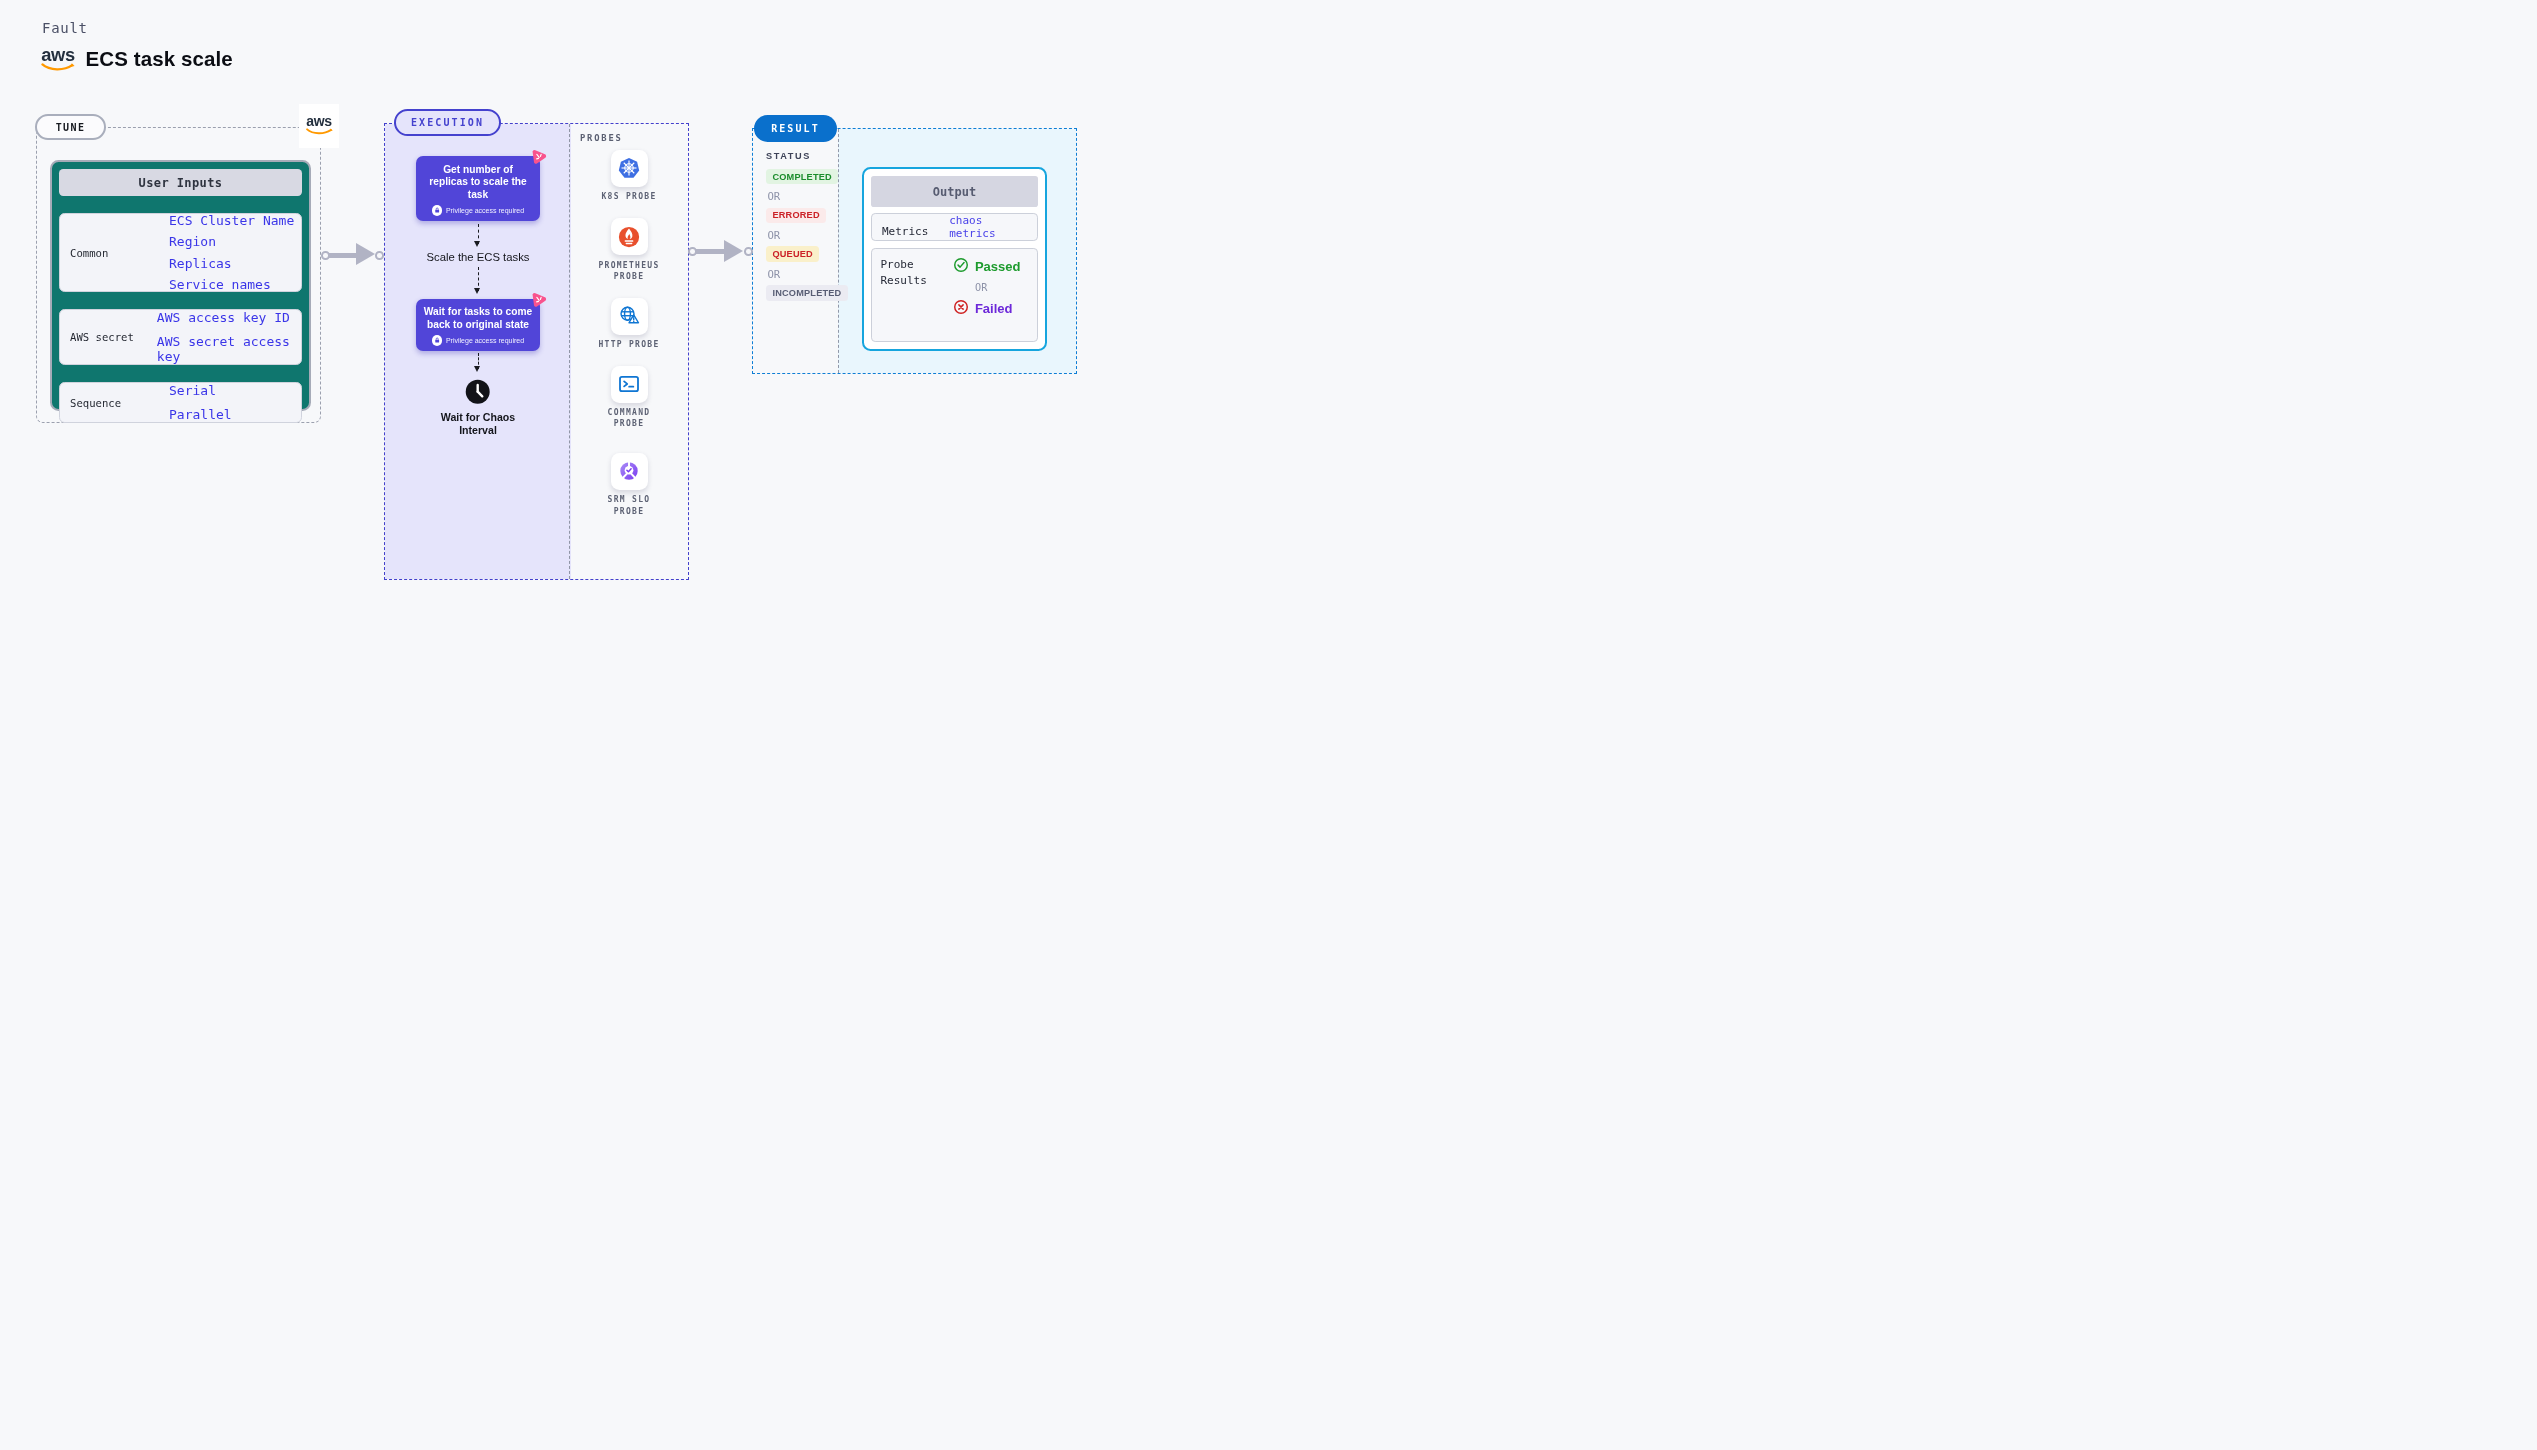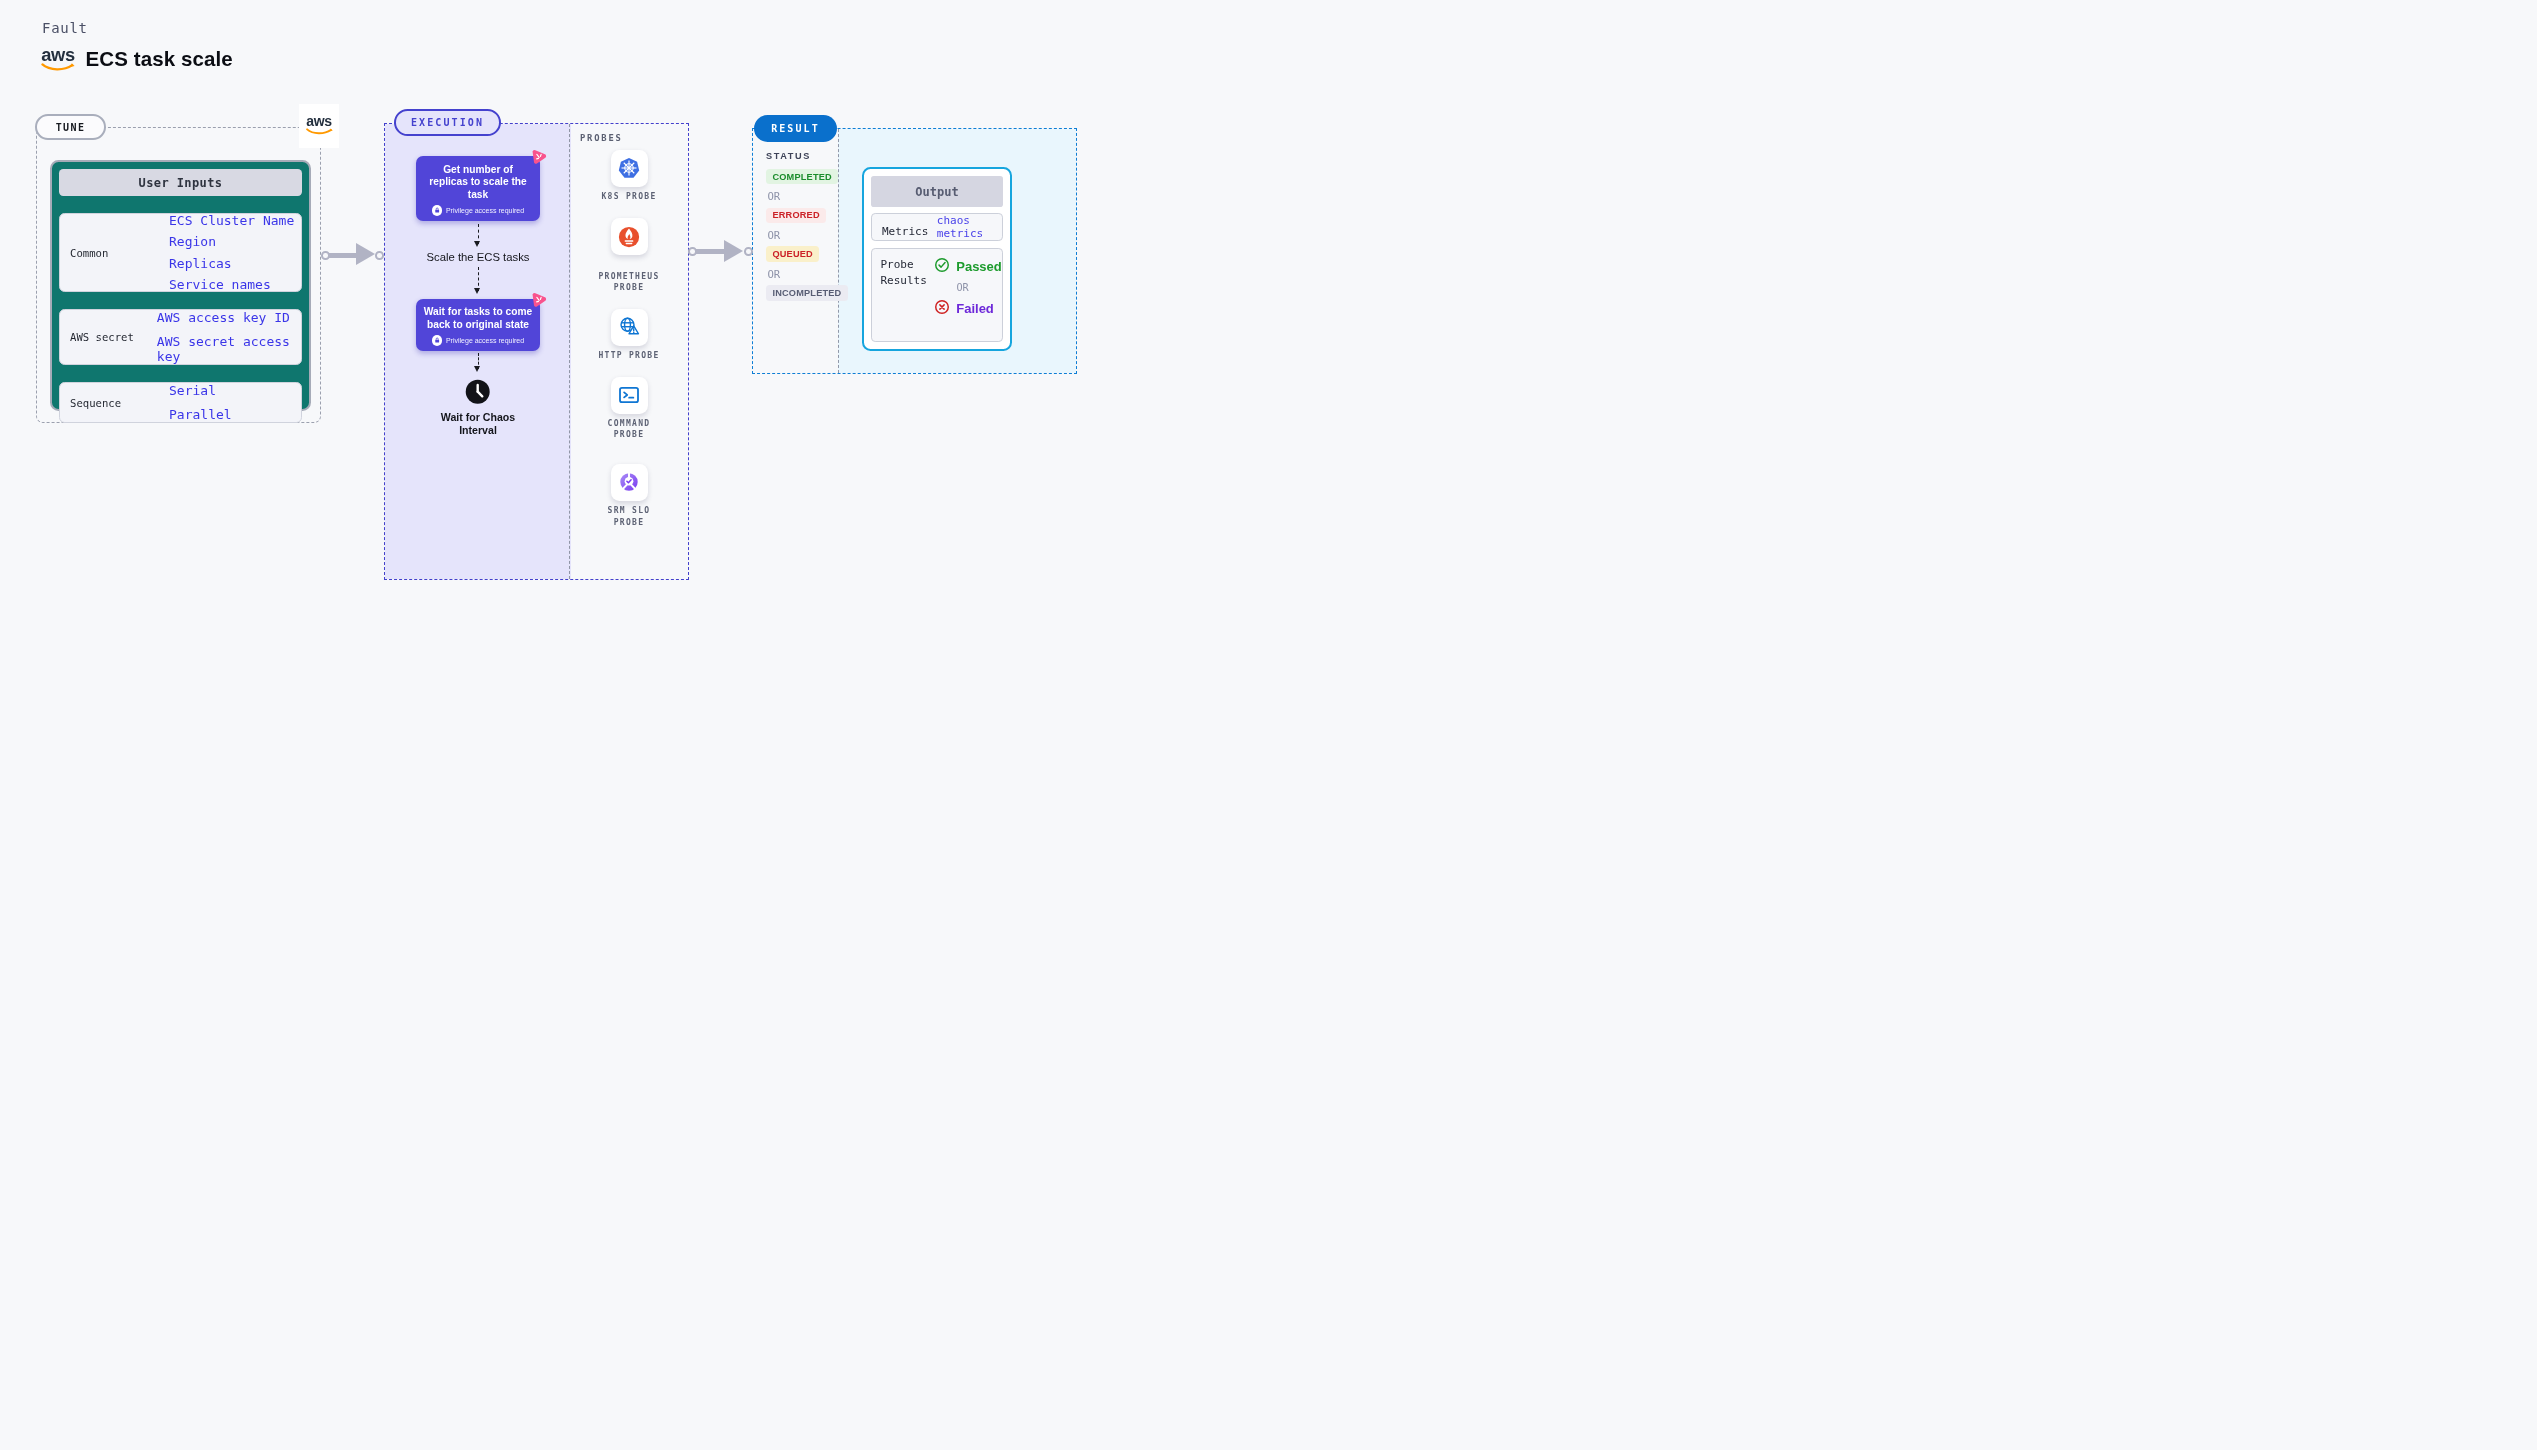--- a/index.html
+++ b/index.html
@@ -81,21 +81,21 @@
                 font-size:10.6px; font-weight:700; color:#14151b; line-height:1.25; }
 
   
   .probes-pane { position:absolute; right:0; top:0; bottom:0; width:119px;
                  border-left:1.4px dashed #9095a6;
                  display:flex; flex-direction:column; align-items:center; }
   .probes-title { align-self:flex-start; margin:9.2px 0 0 10px;
                   font-family:"DejaVu Sans Mono",monospace; font-weight:700; font-size:8.8px;
                   letter-spacing:1.8px; color:#5a5f71; }
   .probe-item { display:flex; flex-direction:column; align-items:center; }
-  .p1{margin-top:6.4px;} .p2{margin-top:16px;gap:11px;} .p3{margin-top:15px;} .p4{margin-top:15px;} .p5{margin-top:23px;}
+  .p1{margin-top:6.4px;} .p2{margin-top:16px;} .p3{margin-top:15px;} .p4{margin-top:15px;} .p5{margin-top:23px;}
   .probe-icon-card { width:37px; height:37px; background:#fff; border-radius:8.5px;
                      box-shadow:0 2.1px 5.6px rgba(40,40,80,.15);
                      display:flex; align-items:center; justify-content:center; }
   .probe-label { margin-top:4.2px; width:73px; text-align:center;
                  font-family:"DejaVu Sans Mono",monospace; font-weight:700; font-size:8px;
                  letter-spacing:1.3px; color:#5d6274; line-height:1.45; }
 
   
   .result-box { position:absolute; left:752px; top:128px; width:325px; height:246px;
                 border:1.8px dashed #0e7ed5; }
@@ -109,21 +109,21 @@
   .status-title { font-size:9.2px; font-weight:700; letter-spacing:1.6px; color:#3e4358;
                   margin-bottom:7.8px; }
   .status-badge { display:inline-block; padding:2.8px 6.4px; border-radius:3.5px;
                   font-size:9.2px; font-weight:700; letter-spacing:0.2px; margin-bottom:5.6px; }
   .b-completed { color:#1b8c2c; background:#e2f4e2; }
   .b-errored   { color:#cb2127; background:#fbeaea; }
   .b-queued    { color:#cb2127; background:#faf0ca; }
   .b-incompleted { color:#585d74; background:#ebebf2; }
   .or-sep { font-family:"DejaVu Sans Mono",monospace; font-size:10.6px; color:#8d92a8;
             margin:0 0 5.6px 1.4px; }
-  .output-card { position:absolute; left:862px; top:167px; width:150px; height:184px;
+  .output-card { position:absolute; left:862px; top:167px; width:185px; height:184px;
                  background:#fff; border:2.1px solid #16a5de; border-radius:8.5px;
                  padding:7px; display:flex; flex-direction:column; gap:6.4px; }
   .out-header { flex:0 0 31px; background:#d5d6e1; border-radius:2.8px;
                 display:flex; align-items:center; justify-content:center;
                 font-family:"DejaVu Sans Mono",monospace; font-weight:600; font-size:12px;
                 color:#575c71; }
   .out-row { background:#f6f7fa; border:1.1px solid #ccd0da; border-radius:4.2px; }
   .metrics-row { flex:0 0 28px; display:flex; align-items:flex-end; padding:0 10px; }
   .out-label { width:65px; font-family:"DejaVu Sans Mono",monospace; font-size:11px;
                color:#262a37; line-height:1.45; }

